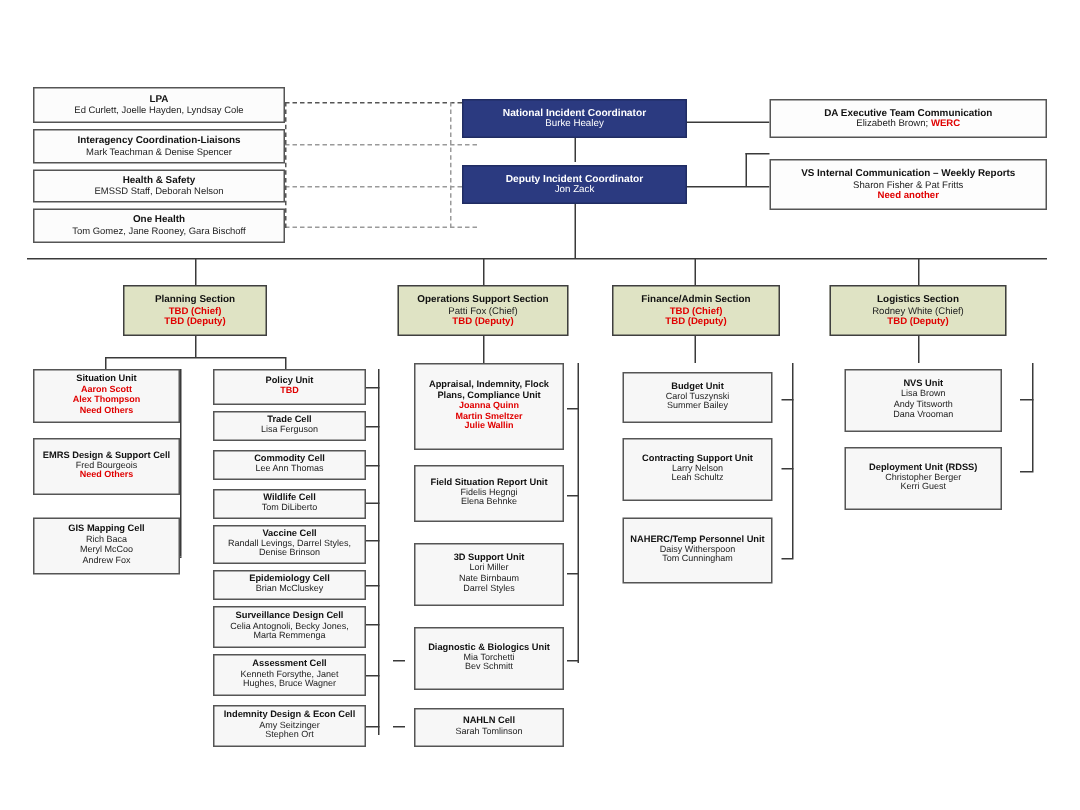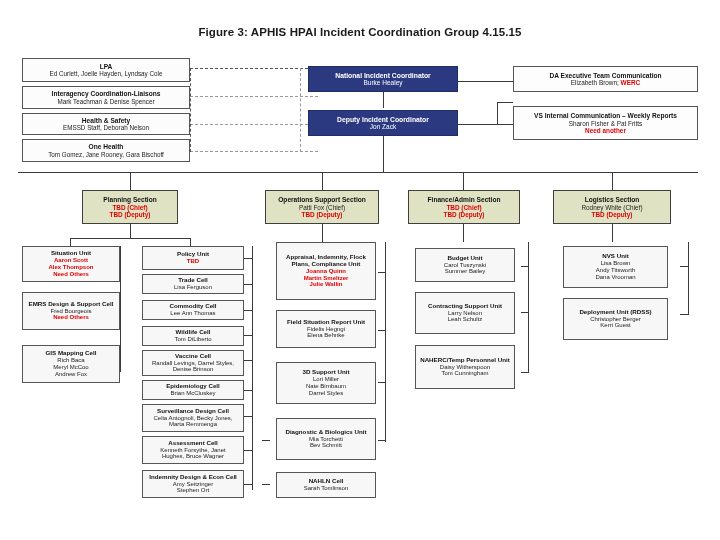--- a/index.html
+++ b/index.html
@@ -73,21 +73,20 @@
   .ln-v{position:absolute;width:0;border-left:1px solid #3a3a3a;}
   .dash-h{position:absolute;height:0;border-top:1px dashed #555;}
   .dash-v{position:absolute;width:0;border-left:1px dashed #555;}
   .dash-lt{border-color:#9a9a9a;}
 </style>
 </head>
 <body>
 
 <div id="canvas">
 
-  <div class="title">Figure 3: APHIS HPAI Incident Coordination Group 4.15.15</div>
 
   <div class="dash-h" style="left:190px;top:68px;width:128px;"></div>
   <div class="dash-h dash-lt" style="left:190px;top:96px;width:128px;"></div>
   <div class="dash-h dash-lt" style="left:190px;top:124px;width:128px;"></div>
   <div class="dash-h dash-lt" style="left:190px;top:151px;width:128px;"></div>
   <div class="dash-v dash-lt" style="left:300px;top:68px;height:84px;"></div>
   <div class="dash-v" style="left:190px;top:68px;height:84px;"></div>
 
   <div class="ln-h" style="left:458px;top:81px;width:55px;"></div>
 

